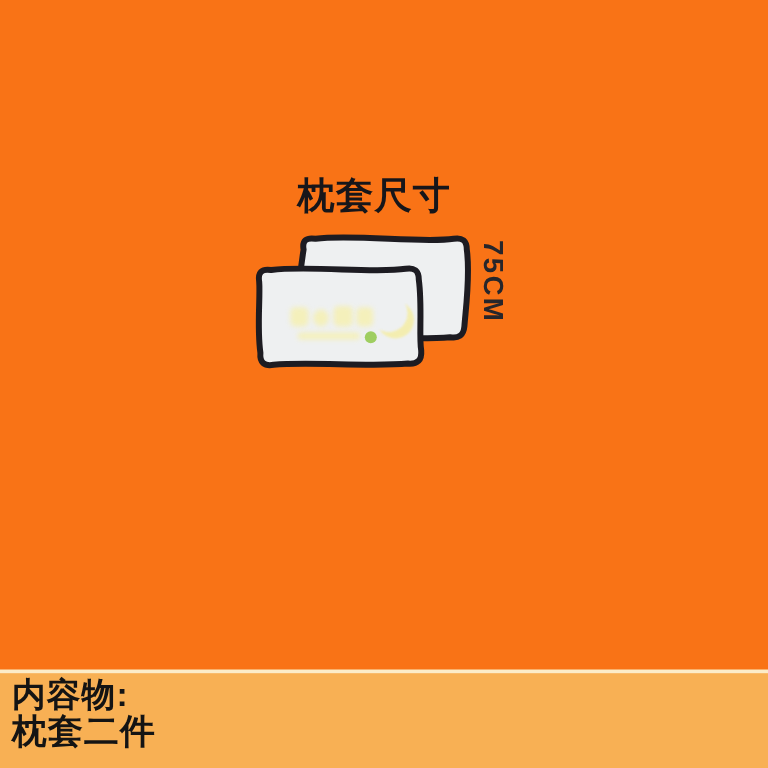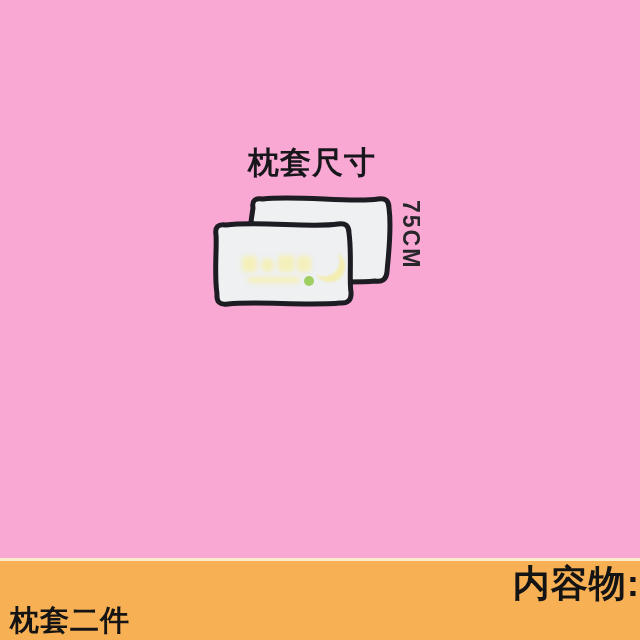--- a/index.html
+++ b/index.html
@@ -1,17 +1,17 @@
 <!DOCTYPE html>
 <html><head>
 <meta charset="utf-8">
 <style>
   html,body{margin:0;padding:0;}
   body{font-family:"Liberation Sans","DejaVu Sans",sans-serif;background:#ffffff;}
-  .canvas{position:relative;width:640px;height:640px;background:#f9a8d4;overflow:hidden;}
+  .canvas{position:relative;width:640px;height:640px;background:#f97316;overflow:hidden;}
 
   .diagram-title{
     position:absolute;left:248px;top:142px;
     font-size:31px;font-weight:bold;color:#17161a;letter-spacing:1px;white-space:nowrap;
   }
 
   .pillow-svg{position:absolute;left:195px;top:178px;}
 
   .width-label{
     position:absolute;left:211px;top:308px;
@@ -39,21 +39,21 @@
   .wm-dot{
     position:absolute;left:64px;top:26px;width:10px;height:10px;border-radius:50%;
     background:#8cc63e;filter:blur(0.5px);
   }
 
   .footer{
     position:absolute;left:0;top:558px;width:640px;height:82px;
     background:#f8b054;border-top:3px solid #fcecc8;box-sizing:border-box;
     padding:3px 0 0 10px;color:#141414;
   }
-  .footer-heading{font-size:37px;font-weight:bold;line-height:1.1;letter-spacing:1px;text-align:right;}
+  .footer-heading{font-size:28px;font-weight:bold;line-height:1.1;letter-spacing:1px;}
   .footer-content{font-size:29px;font-weight:bold;line-height:1.1;letter-spacing:1px;}
 </style>
 </head>
 <body>
 
 <div class="canvas">
 
   <div class="diagram-title">枕套尺寸</div>
 
   <svg class="pillow-svg" width="230" height="150" viewBox="0 0 230 150">

